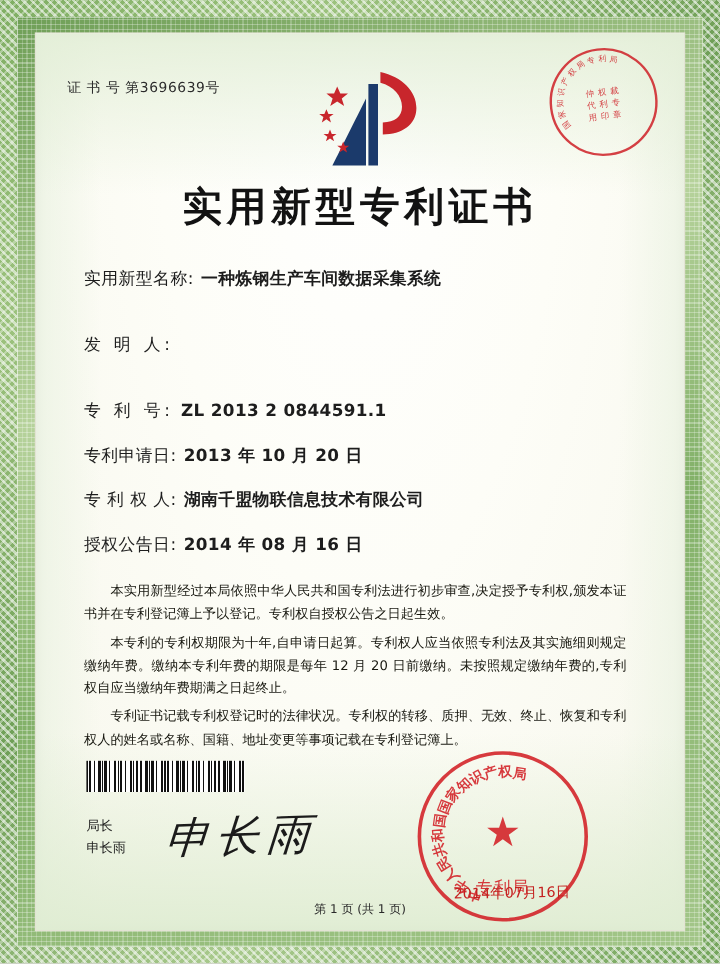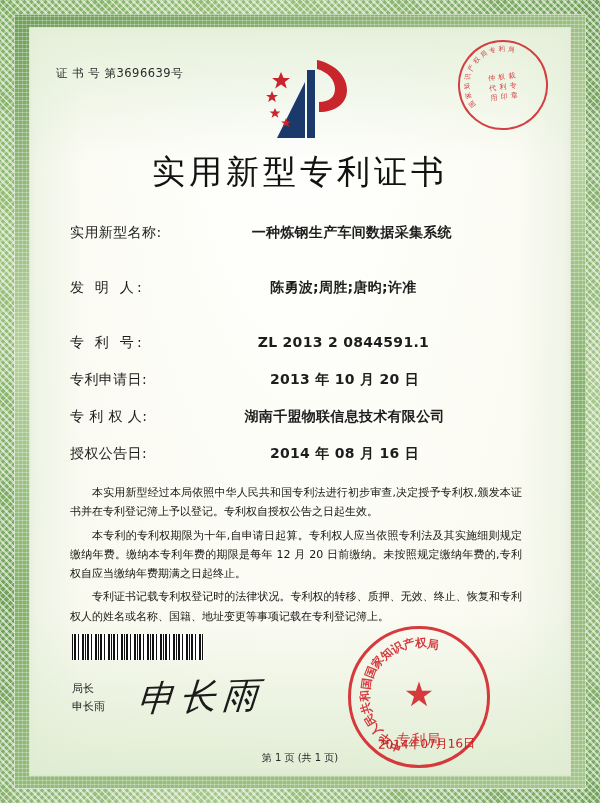--- a/index.html
+++ b/index.html
@@ -118,21 +118,21 @@
     letter-spacing: 0.5px;
   }
 
   
   .title {
     position: absolute;
     left: 0; right: 0;
     top: 122px;
     text-align: center;
     font-size: 33px;
-    font-weight: normal;
+    font-weight: bold;
     letter-spacing: 4px;
     color: #121212;
     font-family: "DejaVu Sans", "Liberation Sans", sans-serif;
   }
 
   
   .fields {
     position: absolute;
     left: 40px;
     right: 34px;
@@ -149,21 +149,20 @@
   .field-label {
     flex: 0 0 auto;
     white-space: nowrap;
     letter-spacing: 0.4px;
   }
   .field-value {
     flex: 1 1 auto;
     padding-left: 6px;
     font-weight: bold;
     letter-spacing: 0.3px;
-    text-align: center;
   }
   .field-row.spaced .field-label { letter-spacing: 3.2px; margin-top: 18px; }
 
   
   .paras {
     position: absolute;
     left: 40px;
     right: 34px;
     top: 455px;
     font-size: 11px;
@@ -323,21 +322,20 @@
 
       <div class="title">实用新型专利证书</div>
 
       <div class="fields">
         <div class="field-row">
           <div class="field-label">实用新型名称:</div>
           <div class="field-value">一种炼钢生产车间数据采集系统</div>
         </div>
         <div class="field-row spaced">
           <div class="field-label">发  明  人:</div>
-          <div class="field-value">陈勇波;周胜;唐昀;许准</div>
         </div>
         <div class="field-row spaced">
           <div class="field-label">专  利  号:</div>
           <div class="field-value">ZL 2013 2 0844591.1</div>
         </div>
         <div class="field-row">
           <div class="field-label">专利申请日:</div>
           <div class="field-value">2013 年 10 月 20 日</div>
         </div>
         <div class="field-row">

